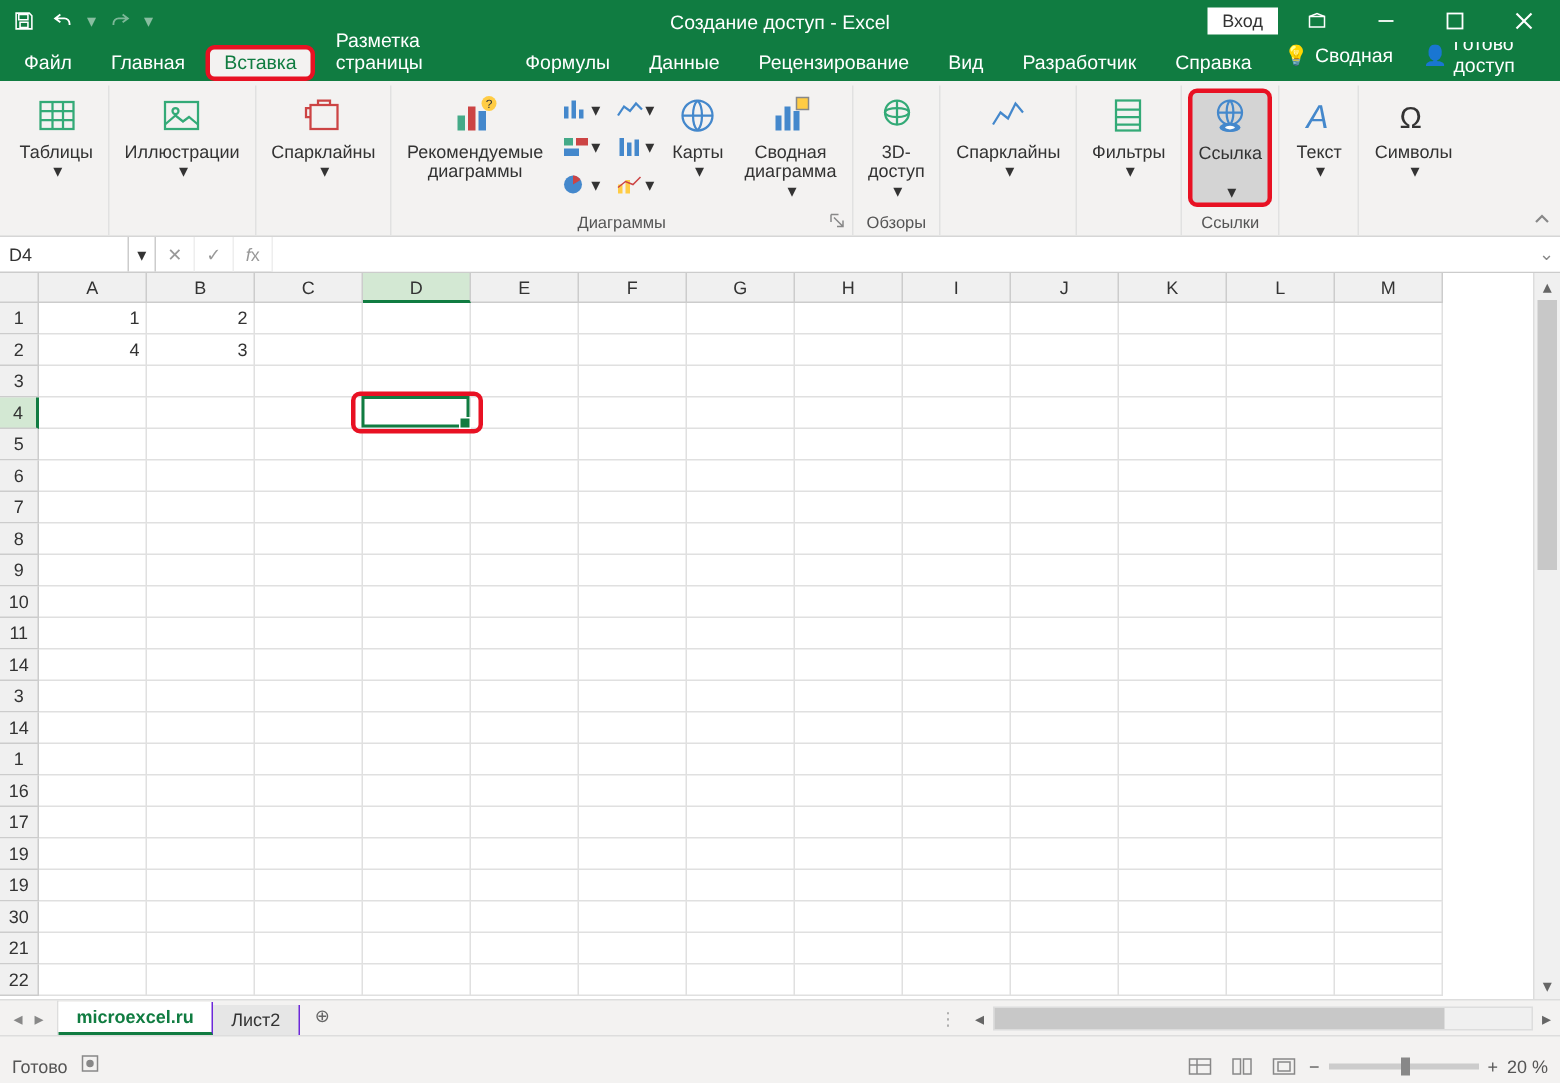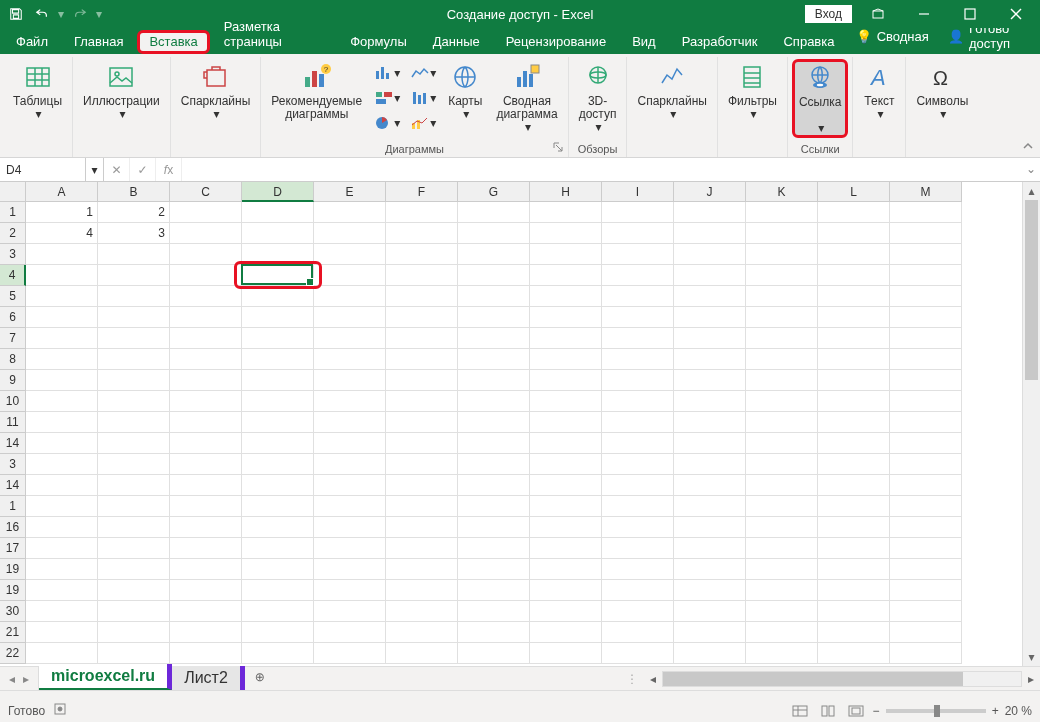--- a/index.html
+++ b/index.html
@@ -64,21 +64,21 @@
 .red-cell-hl { position: absolute; border: 3px solid #e81123; border-radius: 6px; width: 88px; height: 28px; pointer-events: none; }
 .vscroll { position: absolute; right: 0; top: 0; width: 18px; bottom: 0; background: #f0f0f0; border-left: 1px solid #ddd; }
 .vscroll-btn { height: 18px; display: flex; align-items: center; justify-content: center; cursor: pointer; color: #666; }
 .vscroll-thumb { position: absolute; top: 18px; left: 2px; right: 2px; height: 180px; background: #c8c8c8; cursor: pointer; }
 
 
 .sheet-bar { height: 24px; background: #f3f2f1; border-top: 1px solid #ddd; display: flex; align-items: stretch; }
 .sheet-nav { display: flex; align-items: center; gap: 2px; padding: 0 6px; border-right: 1px solid #ddd; }
 .sheet-nav-btn { cursor: pointer; color: #888; padding: 0 3px;}
 .sheet-tabs { display: flex; align-items: flex-end; }
-.sheet-tab { padding: 3px 12px; border-right: 5px solid #6d28d9; background: #e6e6e6; cursor: pointer; font-size: 16px; }
+.sheet-tab { padding: 3px 12px; border-right: 1px solid #6d28d9; background: #e6e6e6; cursor: pointer; font-size: 12px; }
 .sheet-tab.active { background: #fff; border-bottom: 2px solid #107c41; color: #107c41; font-weight: 600; }
 .sheet-add { padding: 3px 10px; cursor: pointer; color: #666; }
 .hscroll { margin-left: auto; display: flex; align-items: center; }
 .hscroll-track { width: 360px; height: 16px; background: #f0f0f0; border: 1px solid #ddd; position: relative; }
 .hscroll-thumb { position: absolute; left: 0; top: 0; bottom: 0; width: 300px; background: #c8c8c8; cursor: pointer; }
 .hscroll-btn { width: 18px; height: 18px; display: flex; align-items: center; justify-content: center; cursor: pointer; color: #666; }
 
 
 .status { height: 40px; background: #f3f2f1; border-top: 1px solid #ddd; display: flex; align-items: center; padding: 0 8px; font-size: 12px; color: #555; gap: 8px; }
 .status-right { margin-left: auto; display: flex; align-items: center; gap: 6px; }

